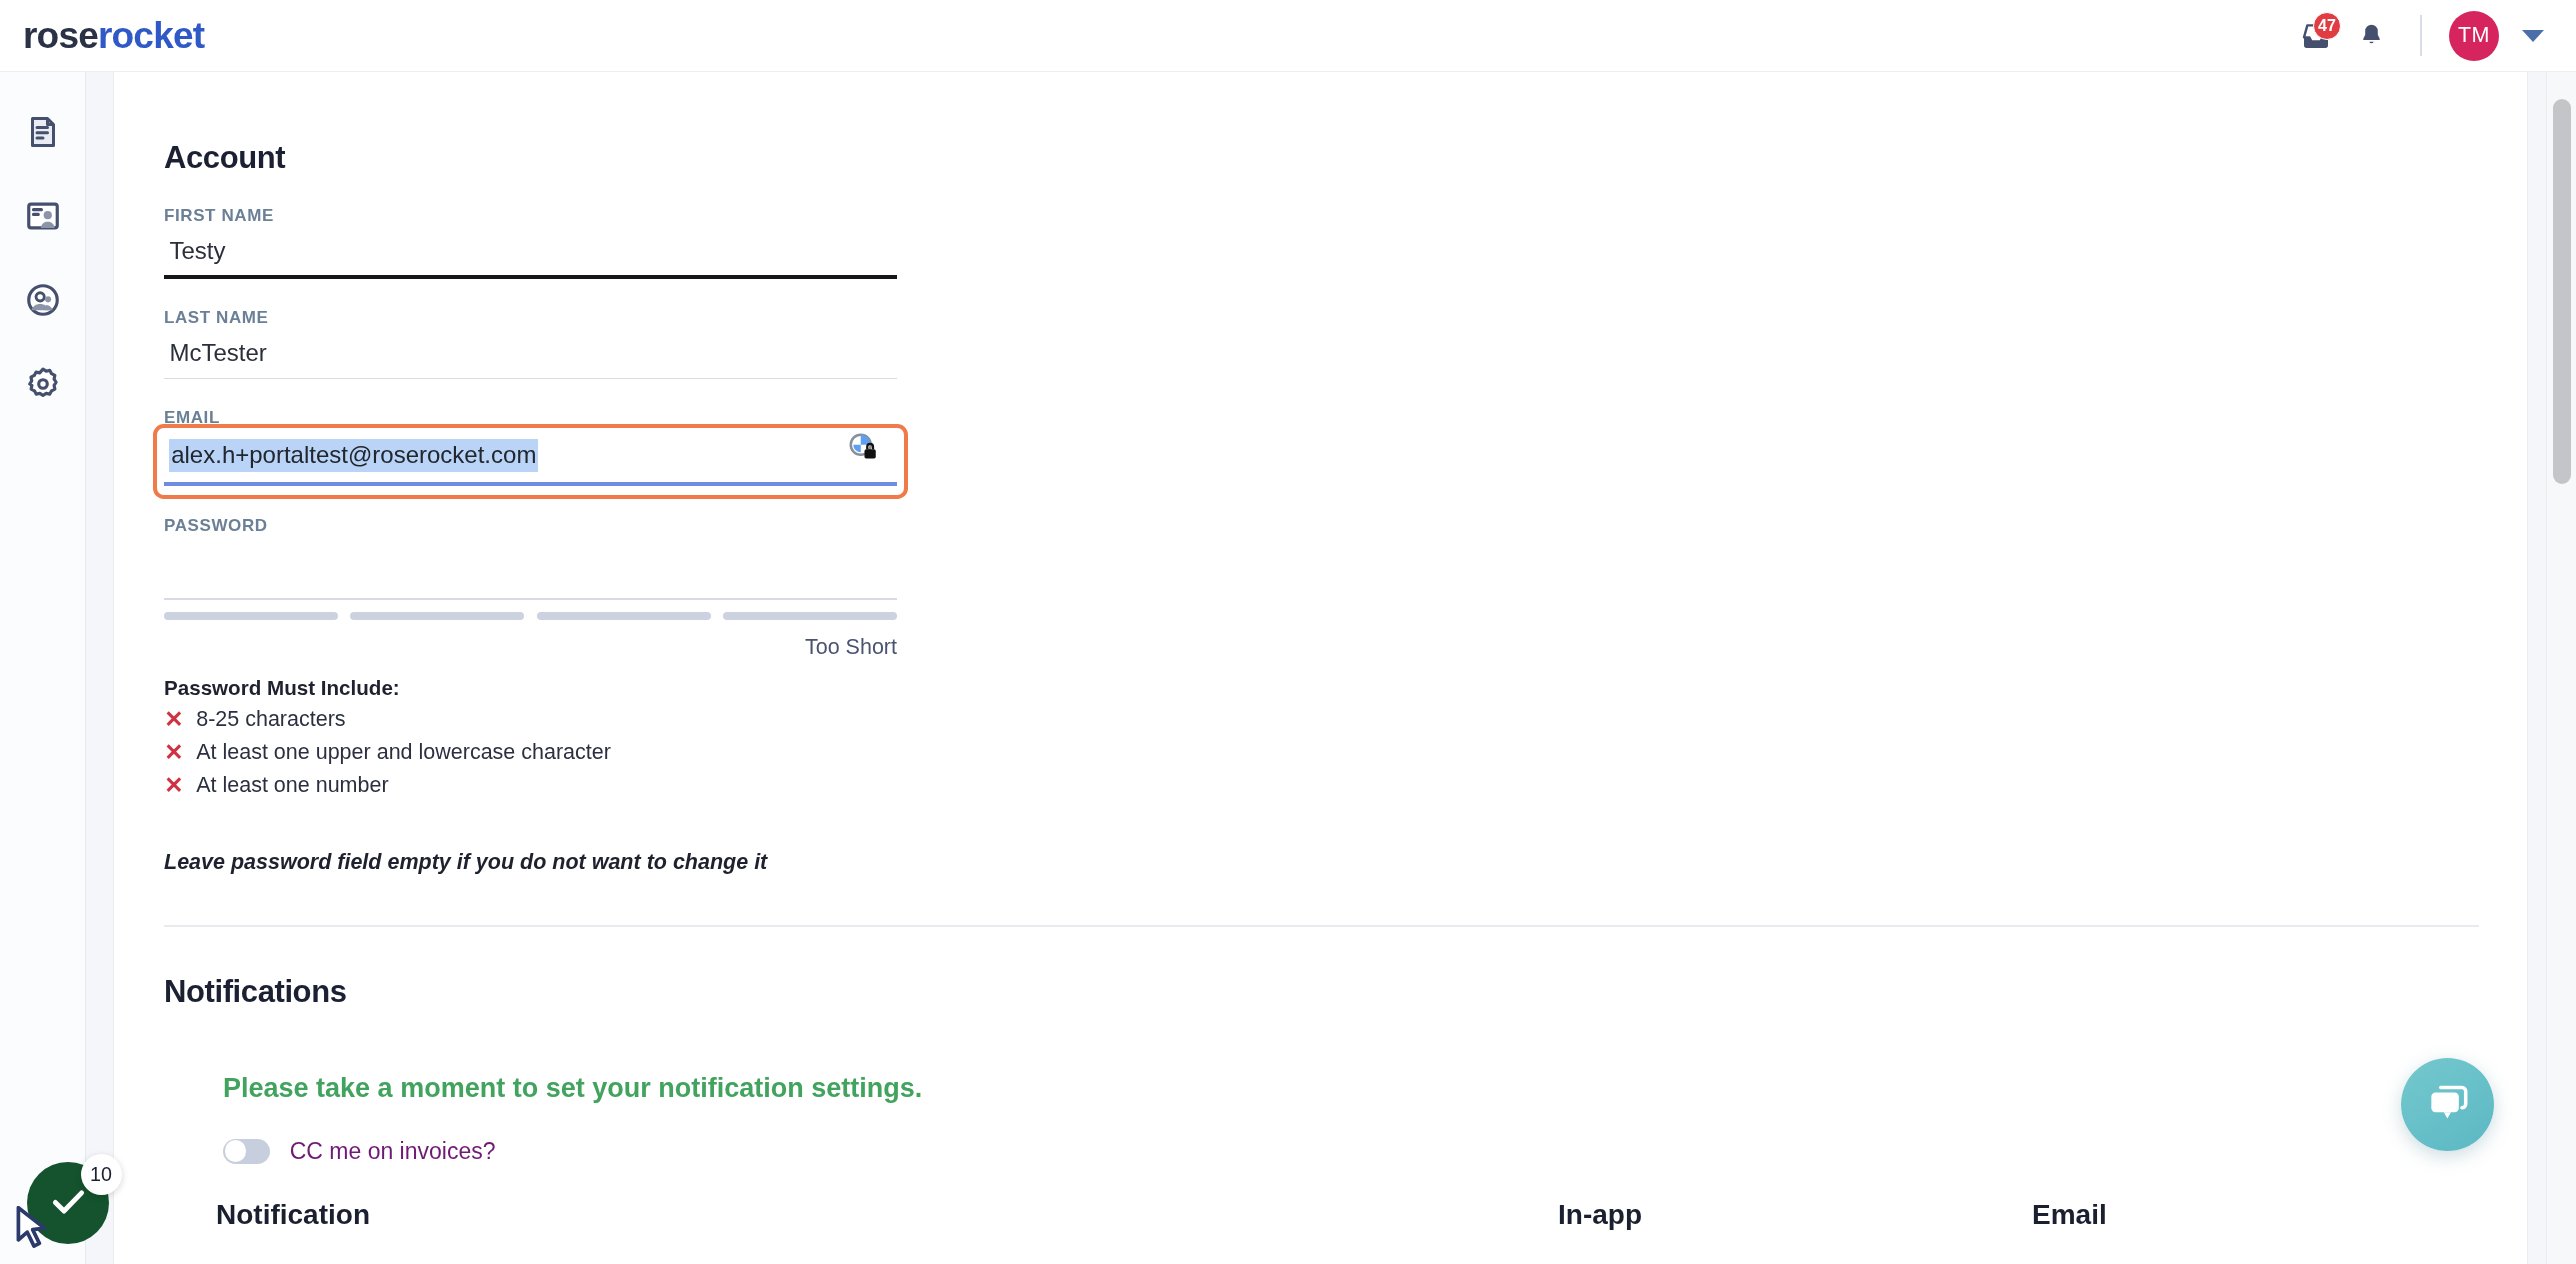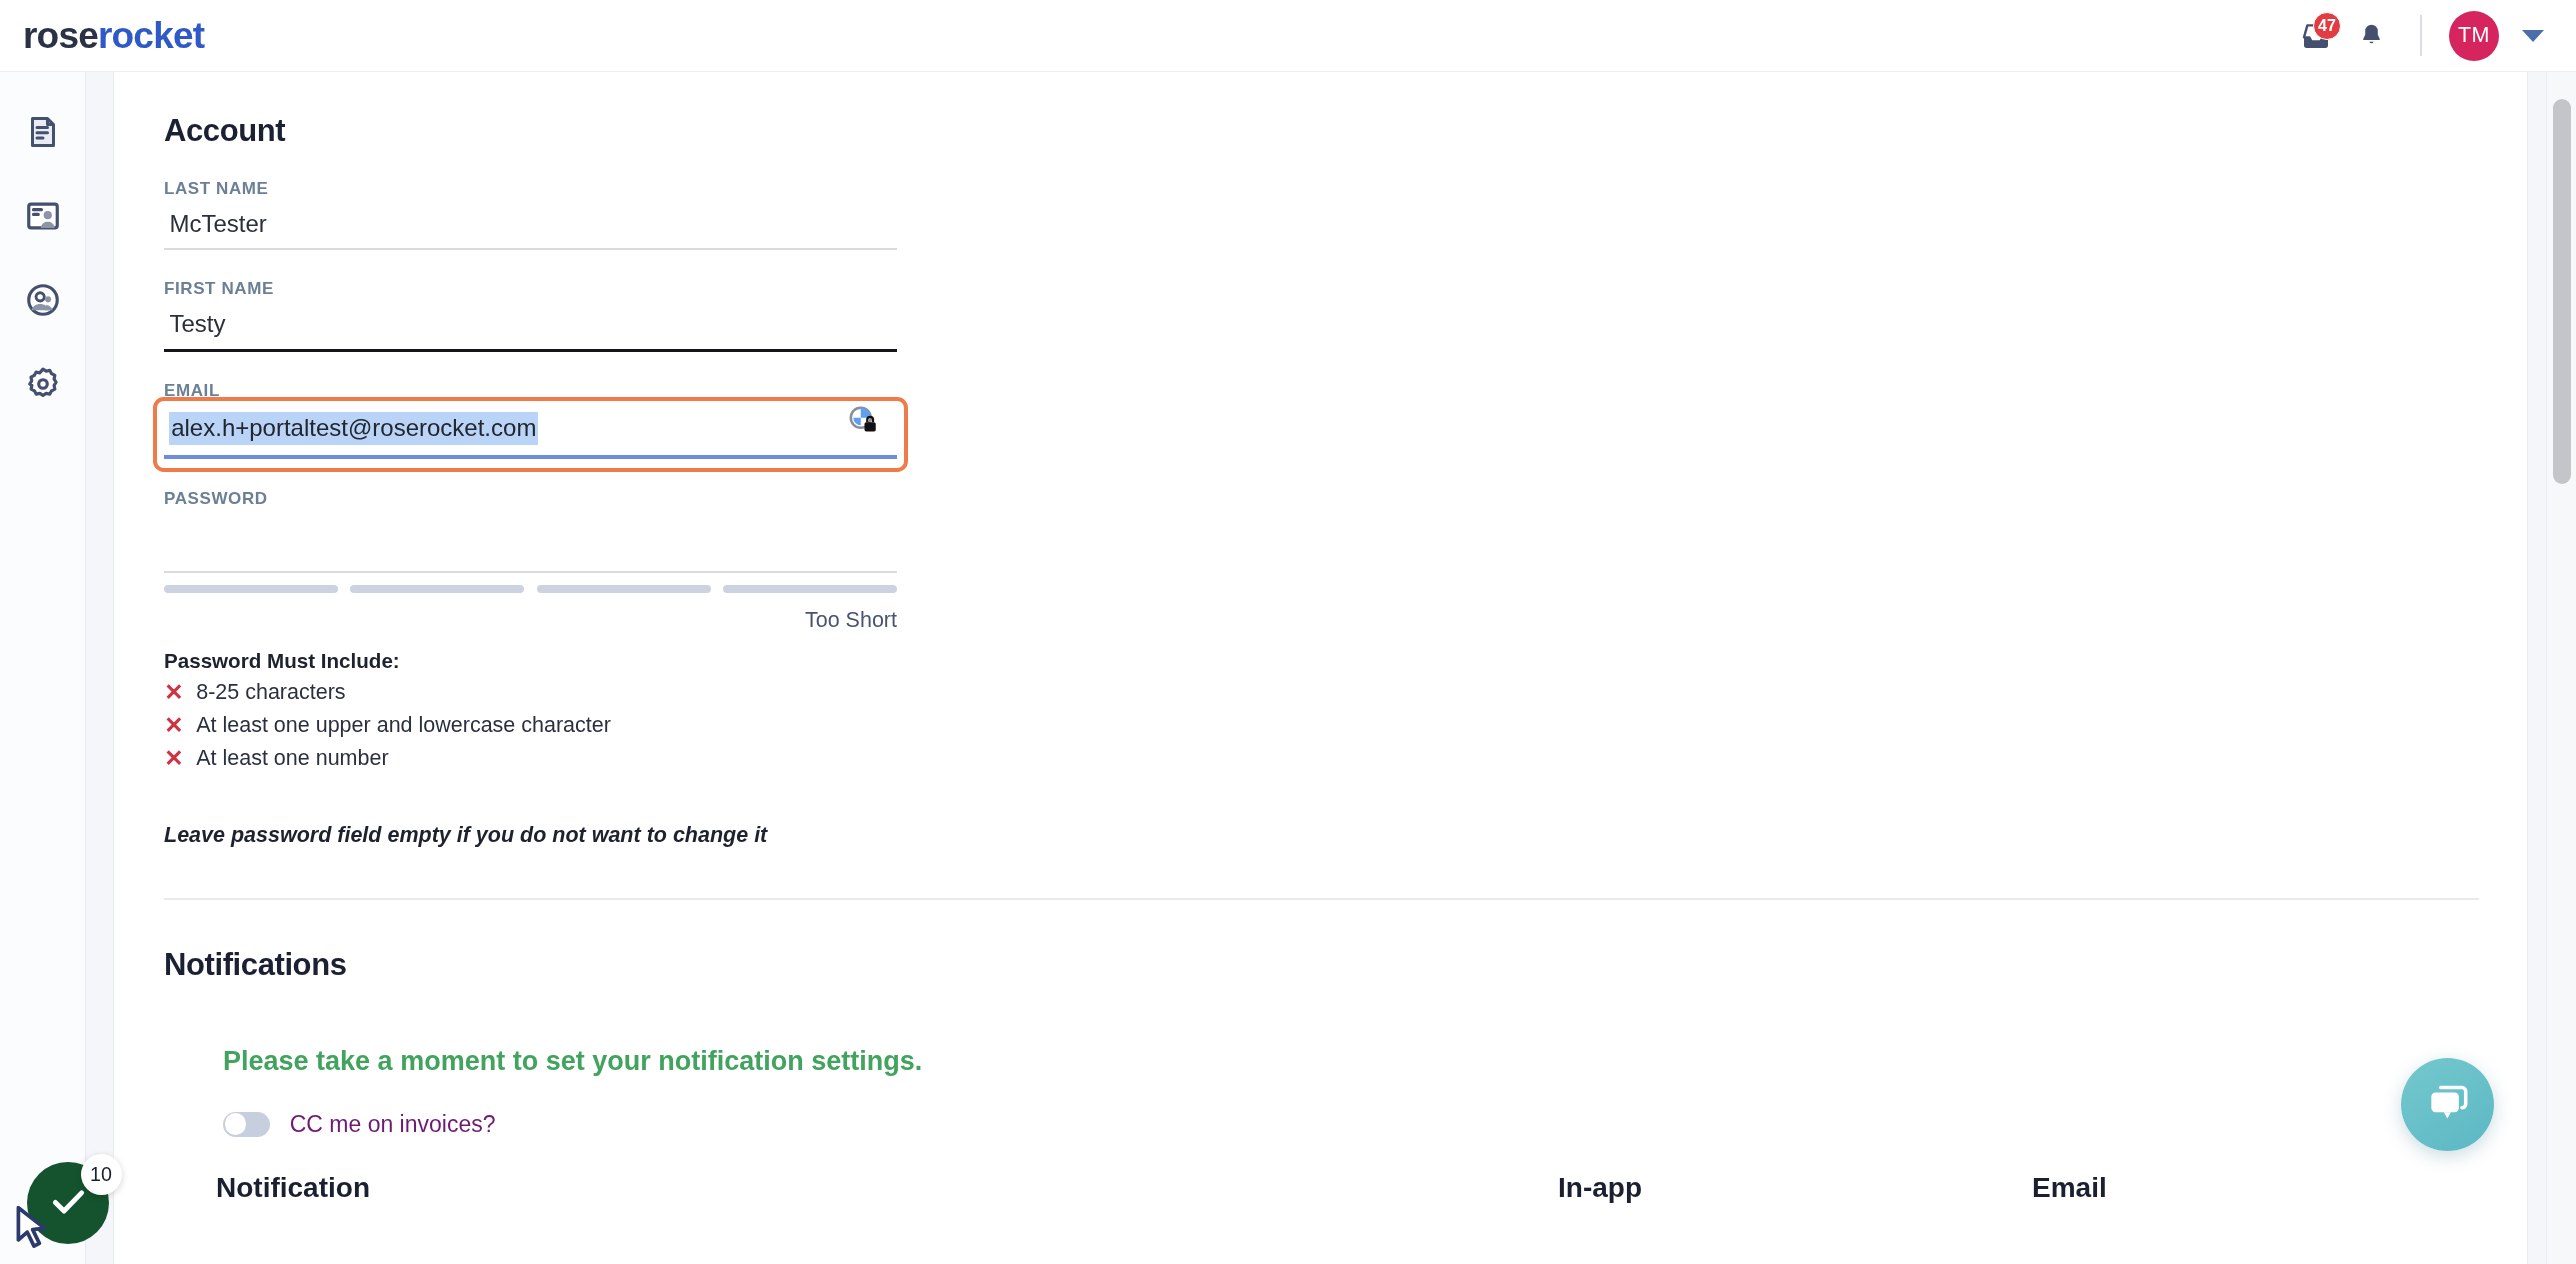--- a/index.html
+++ b/index.html
@@ -137,20 +137,21 @@
   .content {
     padding: 41px 50px 0 50px;
     position: relative;
   }
 
   .section-title {
     font-size: 31px;
     font-weight: 700;
     color: #1b2133;
     letter-spacing: -0.4px;
+    margin-top: 27px;
   }
 
   
   .form {
     margin-top: 30px;
     width: 733px;
   }
   .field { margin-bottom: 29px; position: relative; }
   .field-label {
     font-size: 17px;
@@ -447,29 +448,29 @@
   <div class="sheet">
 
 
     <div class="content">
 
       <div class="section-title">Account</div>
 
       <div class="form">
 
         <div class="field">
+          <div class="field-label">FIRST NAME</div>
+          <div class="field-value">Testy</div>
+          <div class="field-underline strong"></div>
+        </div>
+
+        <div class="field">
           <div class="field-label">LAST NAME</div>
           <div class="field-value">McTester</div>
           <div class="field-underline"></div>
-        </div>
-
-        <div class="field">
-          <div class="field-label">FIRST NAME</div>
-          <div class="field-value">Testy</div>
-          <div class="field-underline strong"></div>
         </div>
 
         <div class="field-email-wrap">
           <div class="field-label">EMAIL</div>
           <div class="email-value">
             <span class="email-text">alex.h+portaltest@roserocket.com</span>
           </div>
           <div class="email-underline"></div>
           <div class="focus-ring"></div>
           <span class="pw-manager-icon">

